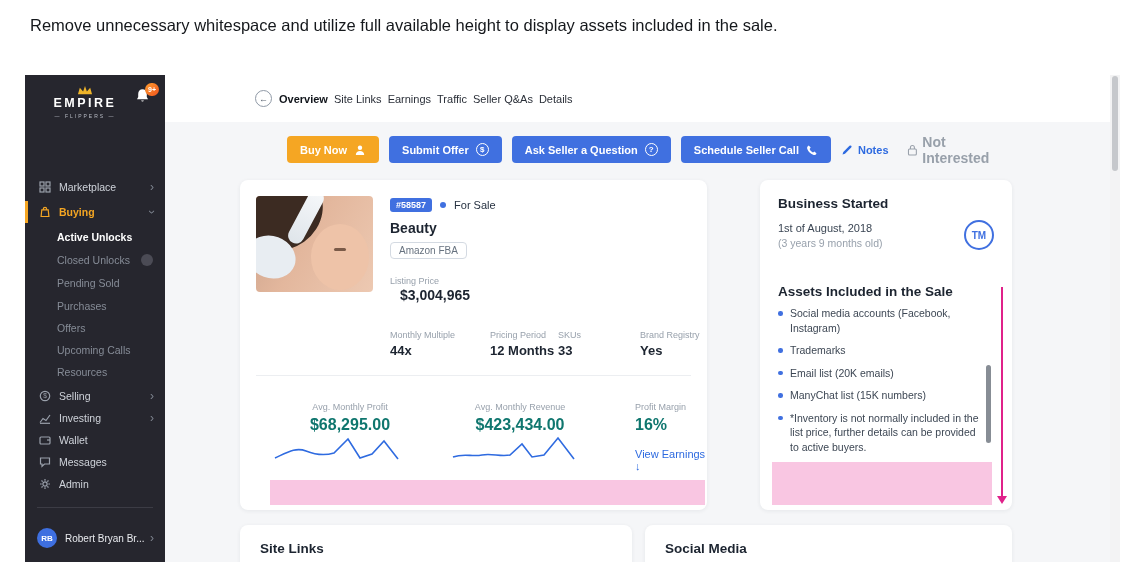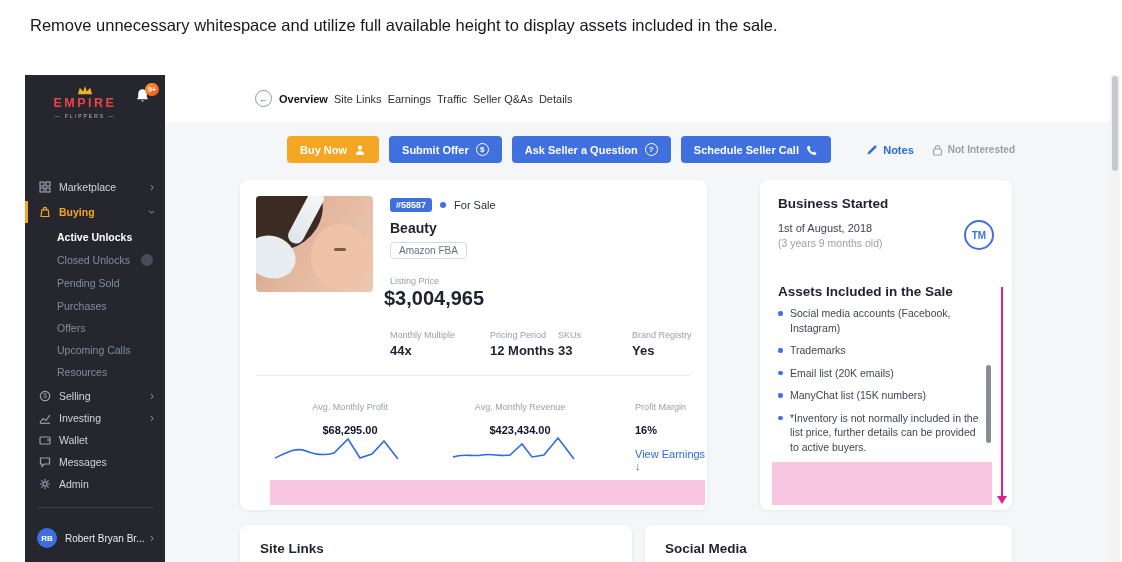--- a/index.html
+++ b/index.html
@@ -7,21 +7,21 @@
   body { width:1122px; height:562px; font-family:"Liberation Sans",sans-serif; position:relative; overflow:hidden; }
 
   .annotation { position:absolute; left:30px; top:16px; font-size:16.5px; color:#15181c; }
 
   .frame { position:absolute; left:25px; top:75px; width:1095px; height:487px; overflow:hidden; }
 
   
   .sidebar { position:absolute; left:0; top:0; width:140px; height:487px; background:#26262e; }
   .logo { position:absolute; left:14px; top:10px; width:92px; text-align:center; }
   .logo .crown { display:block; margin:0 auto 1px; }
-  .logo-main { font-size:12.5px; font-weight:700; letter-spacing:2.5px; color:#ef4444; }
+  .logo-main { font-size:12.5px; font-weight:700; letter-spacing:2.5px; color:#ffffff; }
   .logo-sub { font-size:5px; letter-spacing:2px; color:#b9bdc6; margin-top:3px; }
   .bell-wrap { position:absolute; right:13px; top:13px; width:17px; height:19px; cursor:pointer; }
   .bell-badge { position:absolute; top:-5px; right:-7px; min-width:14px; height:13px; border-radius:7px;
     background:linear-gradient(135deg,#ff9d2e,#f0541e); color:#fff; font-size:7px; font-weight:700;
     display:flex; align-items:center; justify-content:center; padding:0 2px; }
 
   .nav-row { position:absolute; left:0; width:140px; height:22px; display:flex; align-items:center; padding-left:14px; cursor:pointer; }
   .nav-ico { width:12px; height:12px; display:inline-flex; margin-right:8px; flex:0 0 12px; }
   .nav-label { font-size:10.5px; color:#cfd3da; white-space:nowrap; }
   .nav-chev { position:absolute; right:11px; color:#7d838e; font-size:12px; line-height:1; }
@@ -52,21 +52,21 @@
 
   .action-row { position:absolute; left:78px; right:95px; top:61px; height:27px; display:flex; gap:10px; align-items:center;padding-left:44px; }
   .btn { height:27px; border:none; border-radius:4px; font:700 11px "Liberation Sans",sans-serif; color:#fff;
     display:flex; align-items:center; gap:7px; padding:0 13px; cursor:pointer; white-space:nowrap; }
   .btn.orange { background:#f5a623; }
   .btn.blue { background:#4070e0; }
   .circle-ic { width:13px; height:13px; border:1.2px solid #fff; border-radius:50%; font-size:8px; font-weight:700;
     display:flex; align-items:center; justify-content:center; }
   .action-right { margin-left:auto; display:flex; gap:18px; align-items:center; }
   .link-notes { display:flex; gap:5px; align-items:center; color:#2d6ae0; font-size:11px; font-weight:700; cursor:pointer; }
-  .link-muted { display:flex; gap:5px; align-items:center; color:#98a0aa; font-size:10px; font-weight:700; cursor:pointer; }
+  .link-muted { display:flex; gap:5px; align-items:center; color:#98a0aa; font-size:14px; font-weight:700; cursor:pointer; }
 
   .card { position:absolute; background:#fff; border-radius:8px; box-shadow:0 1px 4px rgba(25,39,60,.07); }
   .listing-card { left:75px; top:105px; width:467px; height:330px; }
   .business-card { left:595px; top:105px; width:252px; height:330px; }
   .bottom-left { left:75px; top:450px; width:392px; height:60px; }
   .bottom-right { left:480px; top:450px; width:367px; height:60px; }
   .section-title { font-size:13.5px; font-weight:700; color:#1c2430; }
   .bottom-left .section-title, .bottom-right .section-title { position:absolute; left:20px; top:16px; }
 
   
@@ -79,32 +79,32 @@
   .ph-glove { position:absolute; left:-10px; top:40px; width:50px; height:42px; background:#e8edf2; border-radius:50%; transform:rotate(20deg); }
 
   .badge-row { position:absolute; left:150px; top:18px; display:flex; align-items:center; gap:8px; }
   .id-pill { background:#4070e0; color:#fff; font-size:9px; font-weight:700; border-radius:3px; padding:2px 6px; }
   .dot-blue { width:6px; height:6px; border-radius:50%; background:#4070e0; }
   .status-text { font-size:11px; color:#273242; }
   .listing-title { position:absolute; left:150px; top:40px; font-size:14px; font-weight:700; color:#1c2430; }
   .cat-tag { position:absolute; left:150px; top:62px; border:1px solid #d4dae2; border-radius:4px; padding:2px 8px;
     font-size:10px; color:#67727f; }
   .price-label { position:absolute; left:150px; top:96px; font-size:9px; color:#98a1ac; }
-  .price-value { position:absolute; left:144px; top:107px; font-size:20px; font-weight:700; color:#1c2430; }
+  .price-value { position:absolute; left:160px; top:107px; font-size:14px; font-weight:700; color:#1c2430; }
 
   .stat { position:absolute; top:150px; }
   .stat .lbl { font-size:9px; color:#98a1ac; }
   .stat .val { font-size:13px; font-weight:700; color:#1c2430; margin-top:3px; }
-  .stat.s1{left:150px} .stat.s2{left:250px} .stat.s3{left:318px} .stat.s4{left:392px}
+  .stat.s1{left:150px} .stat.s2{left:250px} .stat.s3{left:318px} .stat.s4{left:400px}
 
   .card-divider { position:absolute; left:16px; right:16px; top:195px; height:1px; background:#eceef1; }
 
   .metric { position:absolute; top:222px; text-align:center; }
   .metric .lbl { font-size:9px; color:#98a1ac; }
-  .metric .val { font-size:11px; font-weight:700; color:#0f172a; margin-top:12px; }
+  .metric .val { font-size:16px; font-weight:700; color:#0f766e; margin-top:4px; }
   .metric.m1 { left:30px; width:160px; } .metric.m2 { left:200px; width:160px; }
   .metric.m3 { left:395px; width:100px; text-align:left; }
   .spark { position:absolute; top:252px; }
   .spark.sp1 { left:32px; } .spark.sp2 { left:210px; }
   .view-earnings { position:absolute; left:395px; top:268px; font-size:11px; color:#2d6ae0; cursor:pointer; }
 
   .pink-box { position:absolute; background:#f9c6e2; }
   .pink-left { left:30px; top:300px; width:435px; height:25px; }
   .pink-right { left:12px; top:282px; width:220px; height:43px; }
 

